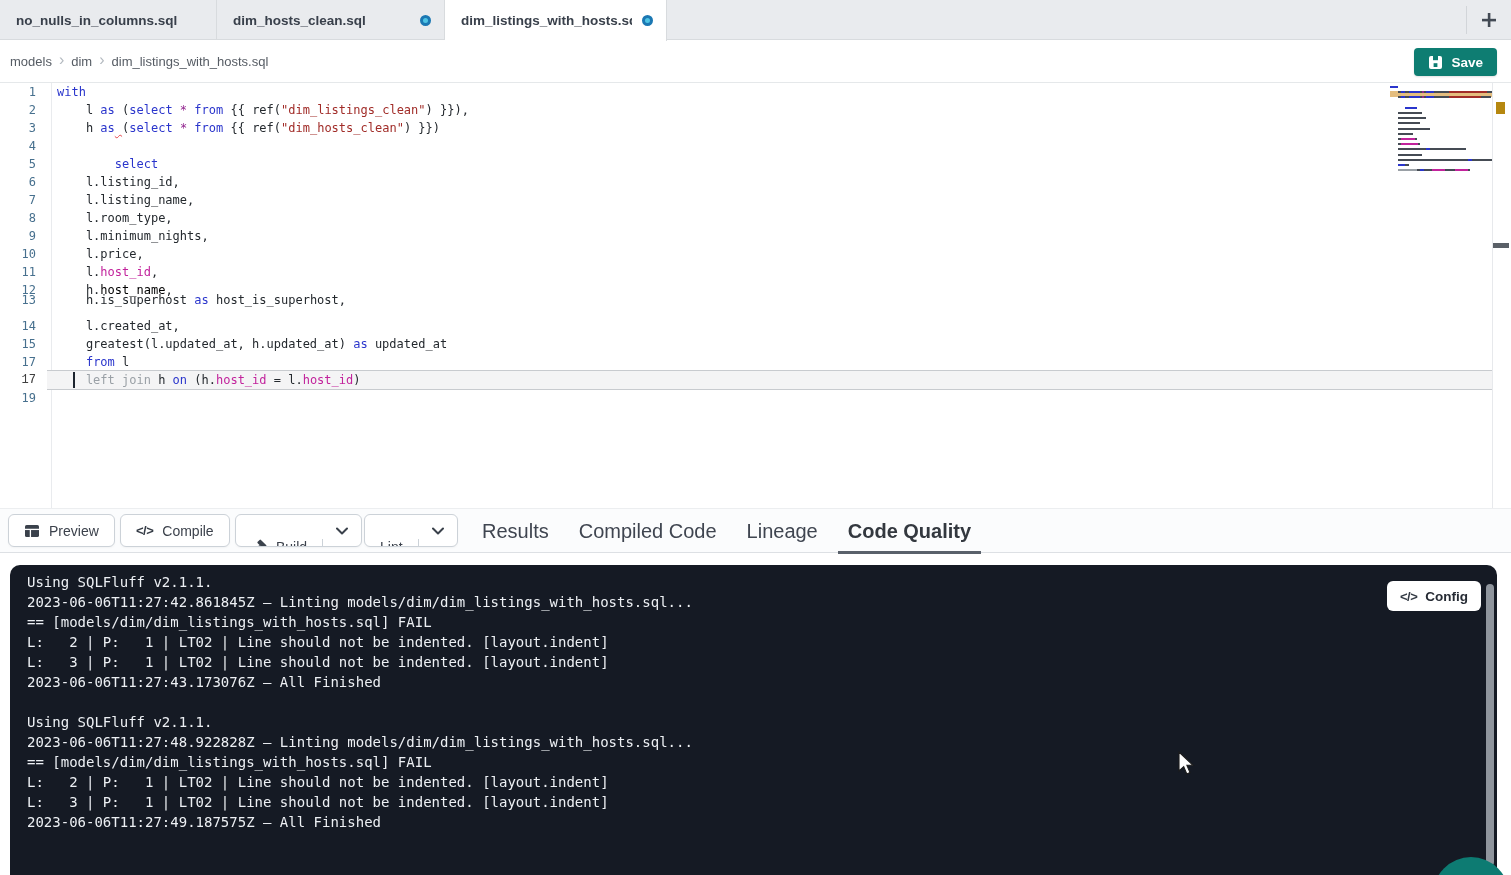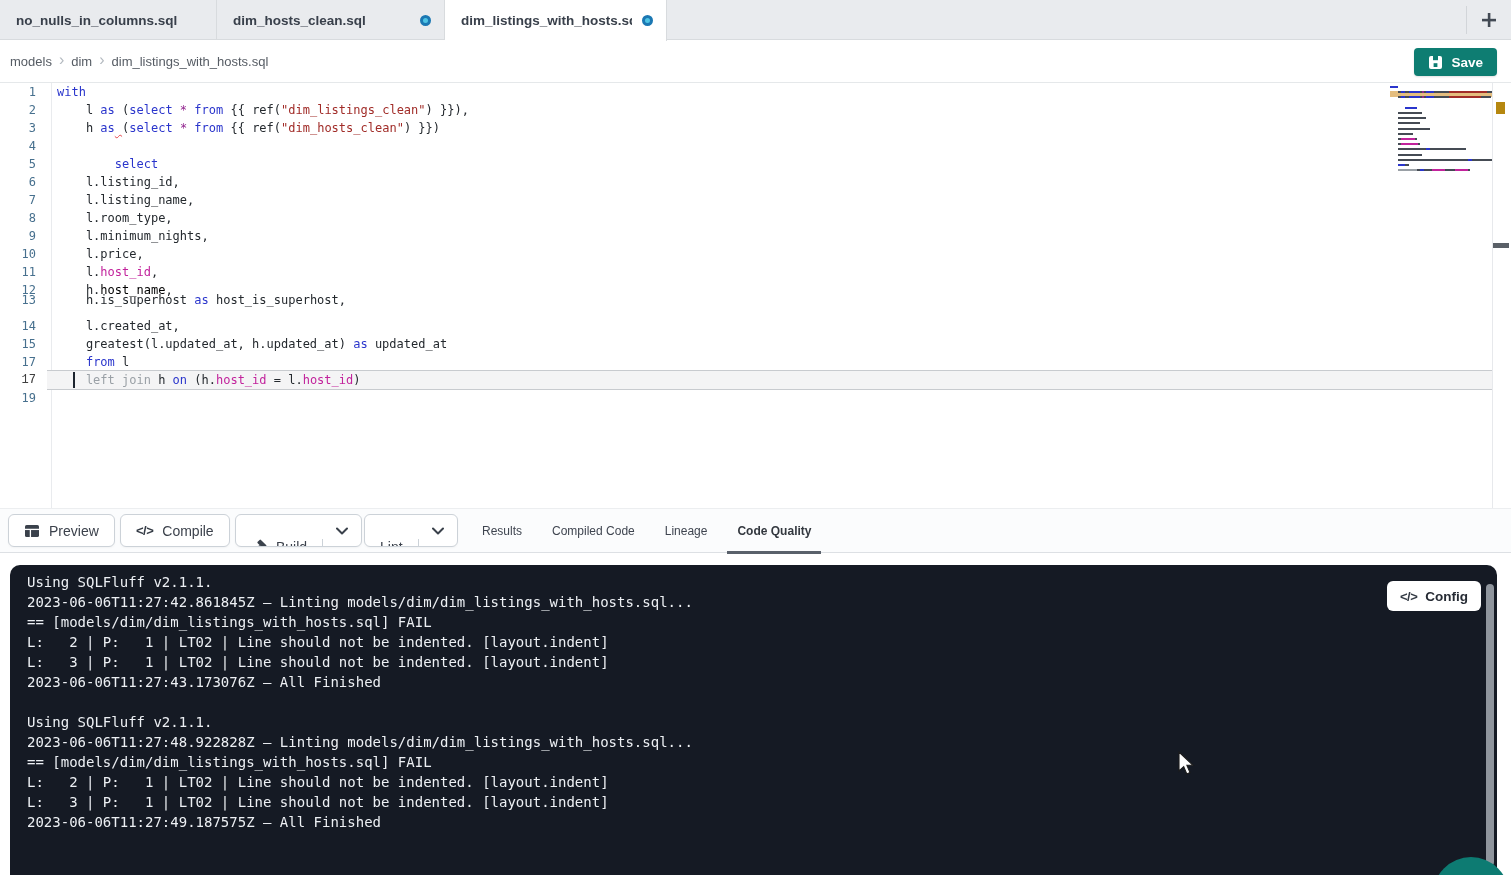--- a/index.html
+++ b/index.html
@@ -63,21 +63,21 @@
   .abtn { display:inline-flex; align-items:center; gap:9px; padding:0 15px; }
   .sgroup { display:inline-flex; overflow:hidden; padding:0; }
   .sgroup .smain { display:flex; align-items:flex-start; gap:9px; padding:0 15px;
     border-right:1px solid #ccd2d8;margin-top:24px; }
   .sgroup .schev { width:38px; display:flex; align-items:center; justify-content:center; }
   #btn-preview { left:8px; } #btn-compile { left:120px; }
   #grp-build { left:235px; } #grp-lint { left:364px; }
   .codeglyph { font-weight:700; font-size:13px; letter-spacing:-.5px; color:#343b45; }
 
   #ptabs { position:absolute; left:470px; top:0; height:44px; display:flex; gap:6px; }
-  .ptab { display:flex; align-items:center; padding:0 12px; font-size:12px; color:#3f4550;
+  .ptab { display:flex; align-items:center; padding:0 12px; font-size:20px; color:#3f4550;
     font-weight:500; position:relative; }
   .ptab.active { font-weight:600; color:#33383f; }
   .ptab.active::after { content:""; position:absolute; left:2px; right:2px; bottom:-1px;
     height:3px; background:#5a616b; }
 
   
   #terminal { position:absolute; left:10px; top:565px; width:1487px; height:310px;
     background:#151a24; border-radius:10px 10px 0 0; }
   #tlines { position:absolute; left:17px; top:7px; right:34px; }
   .tline { white-space:pre; height:20px; font:14px/20px "DejaVu Sans Mono", monospace; color:#edf0f4; }

